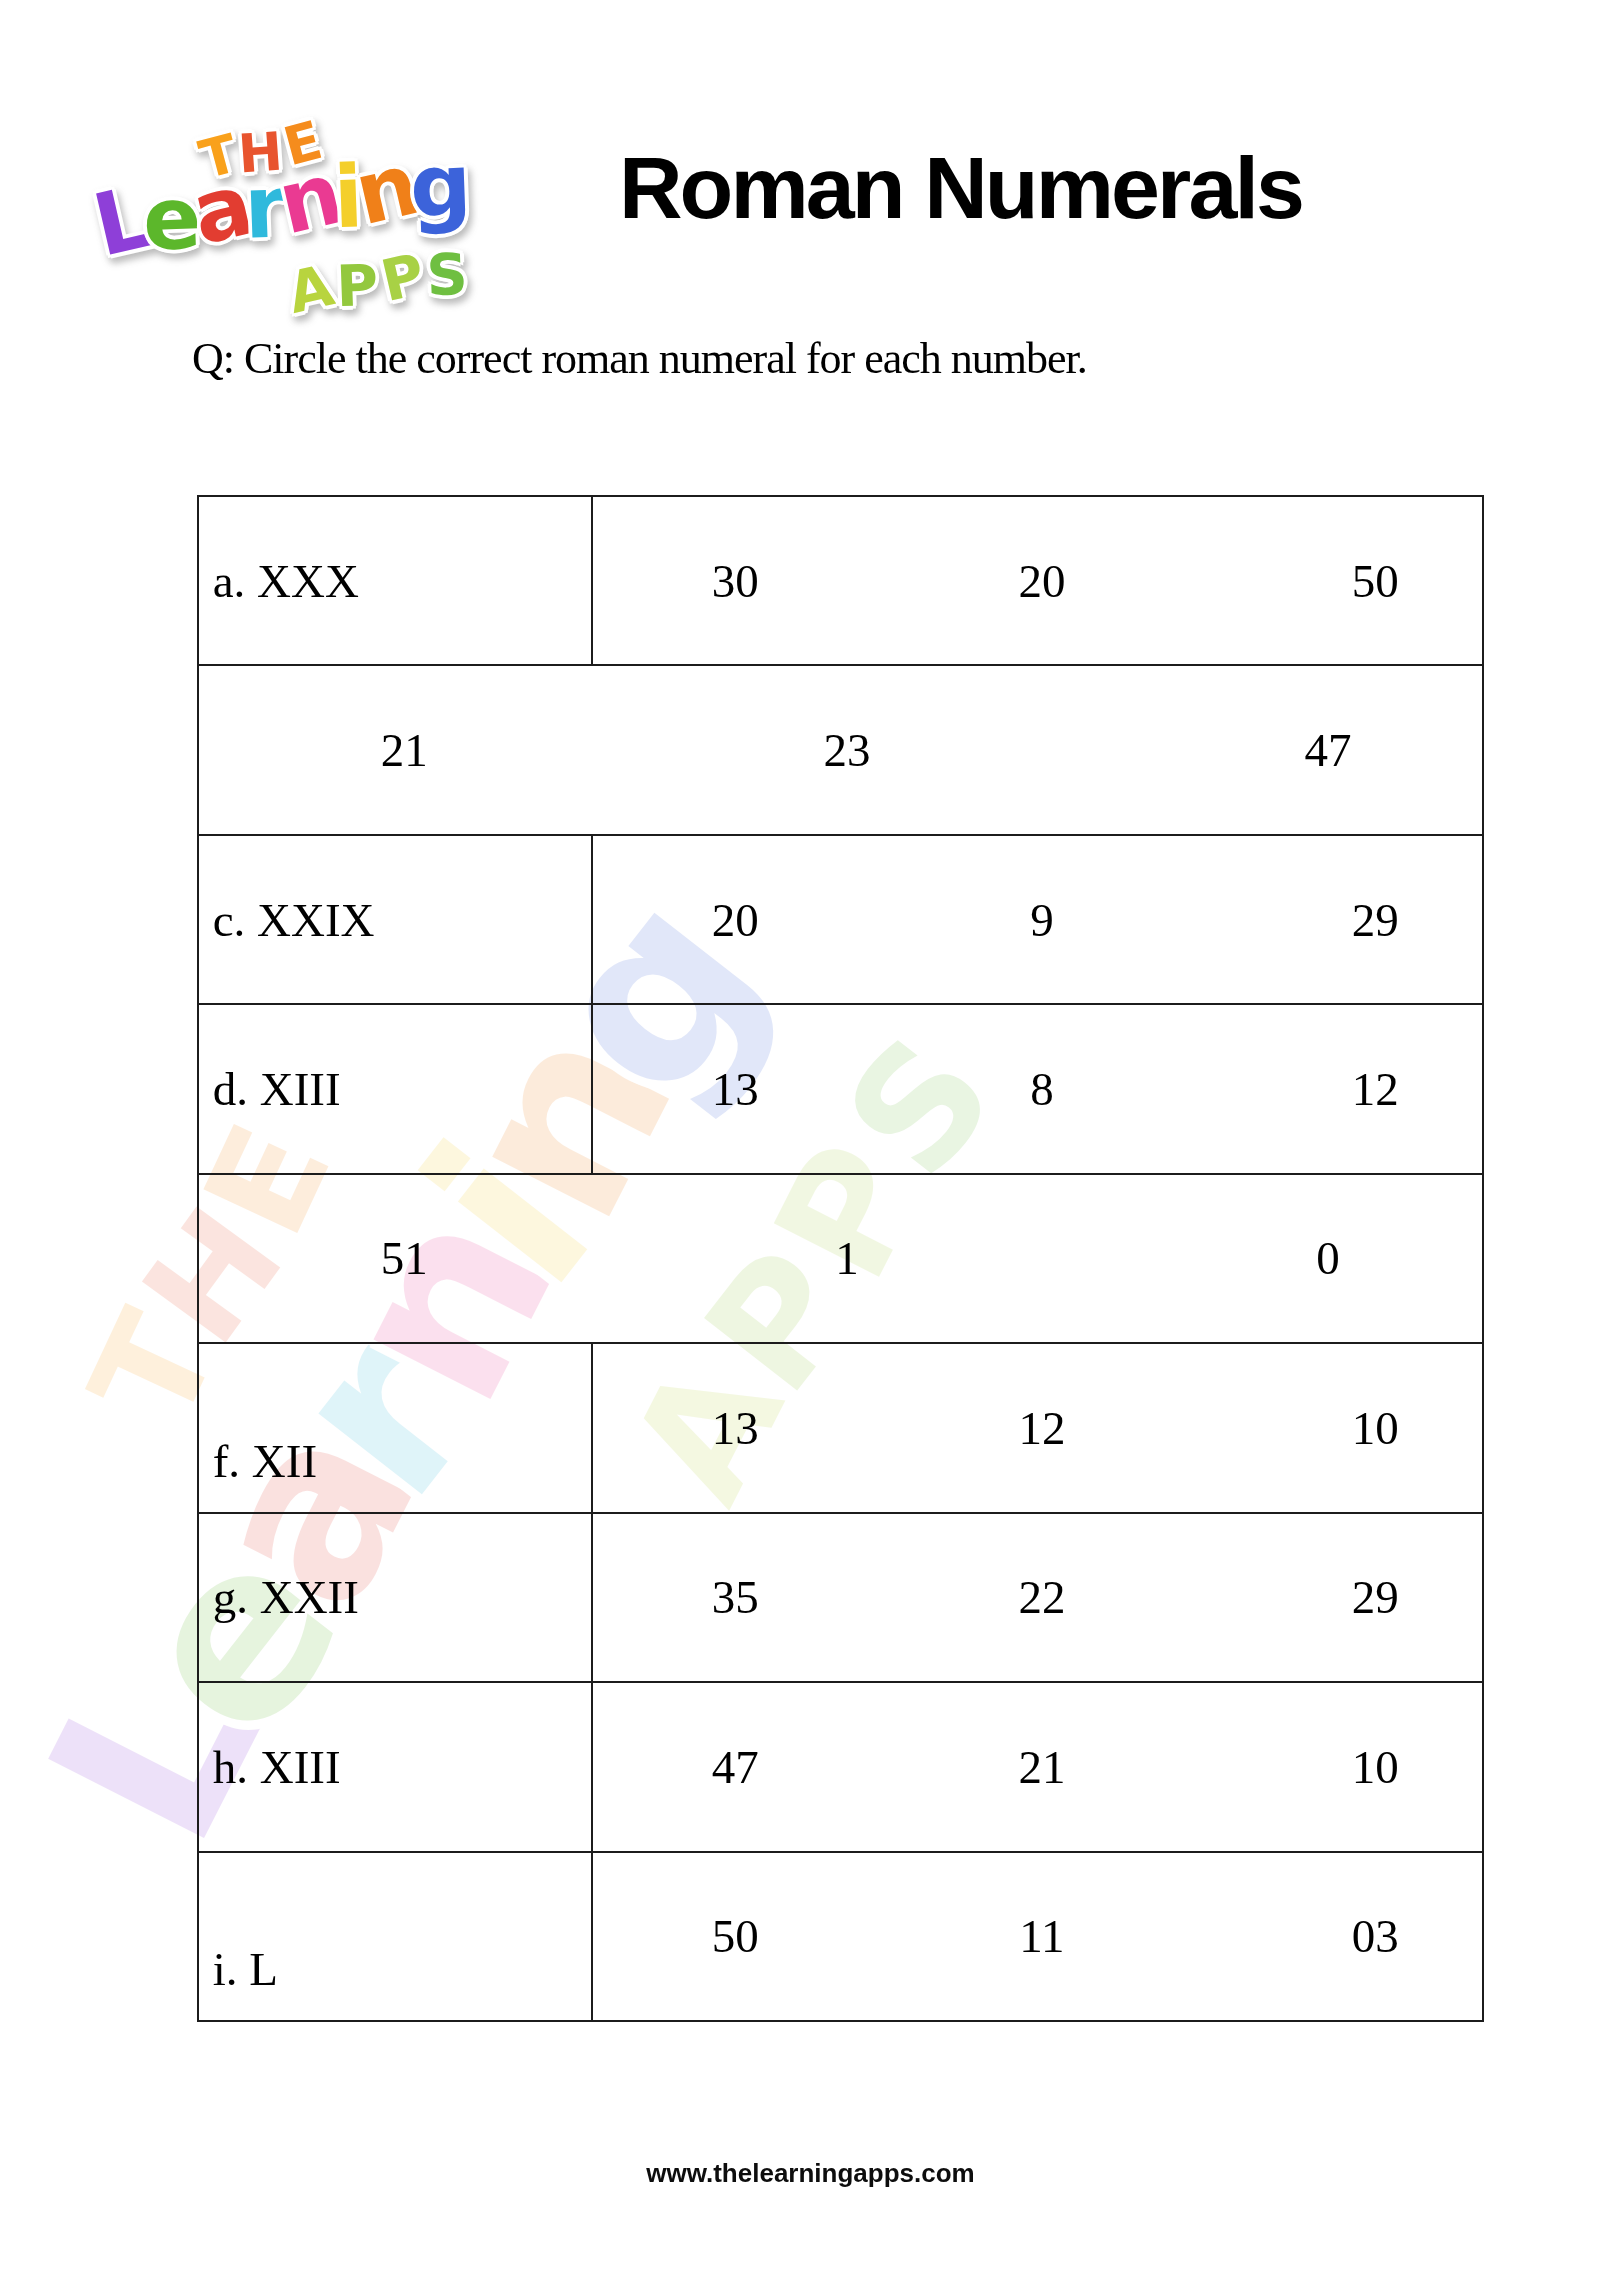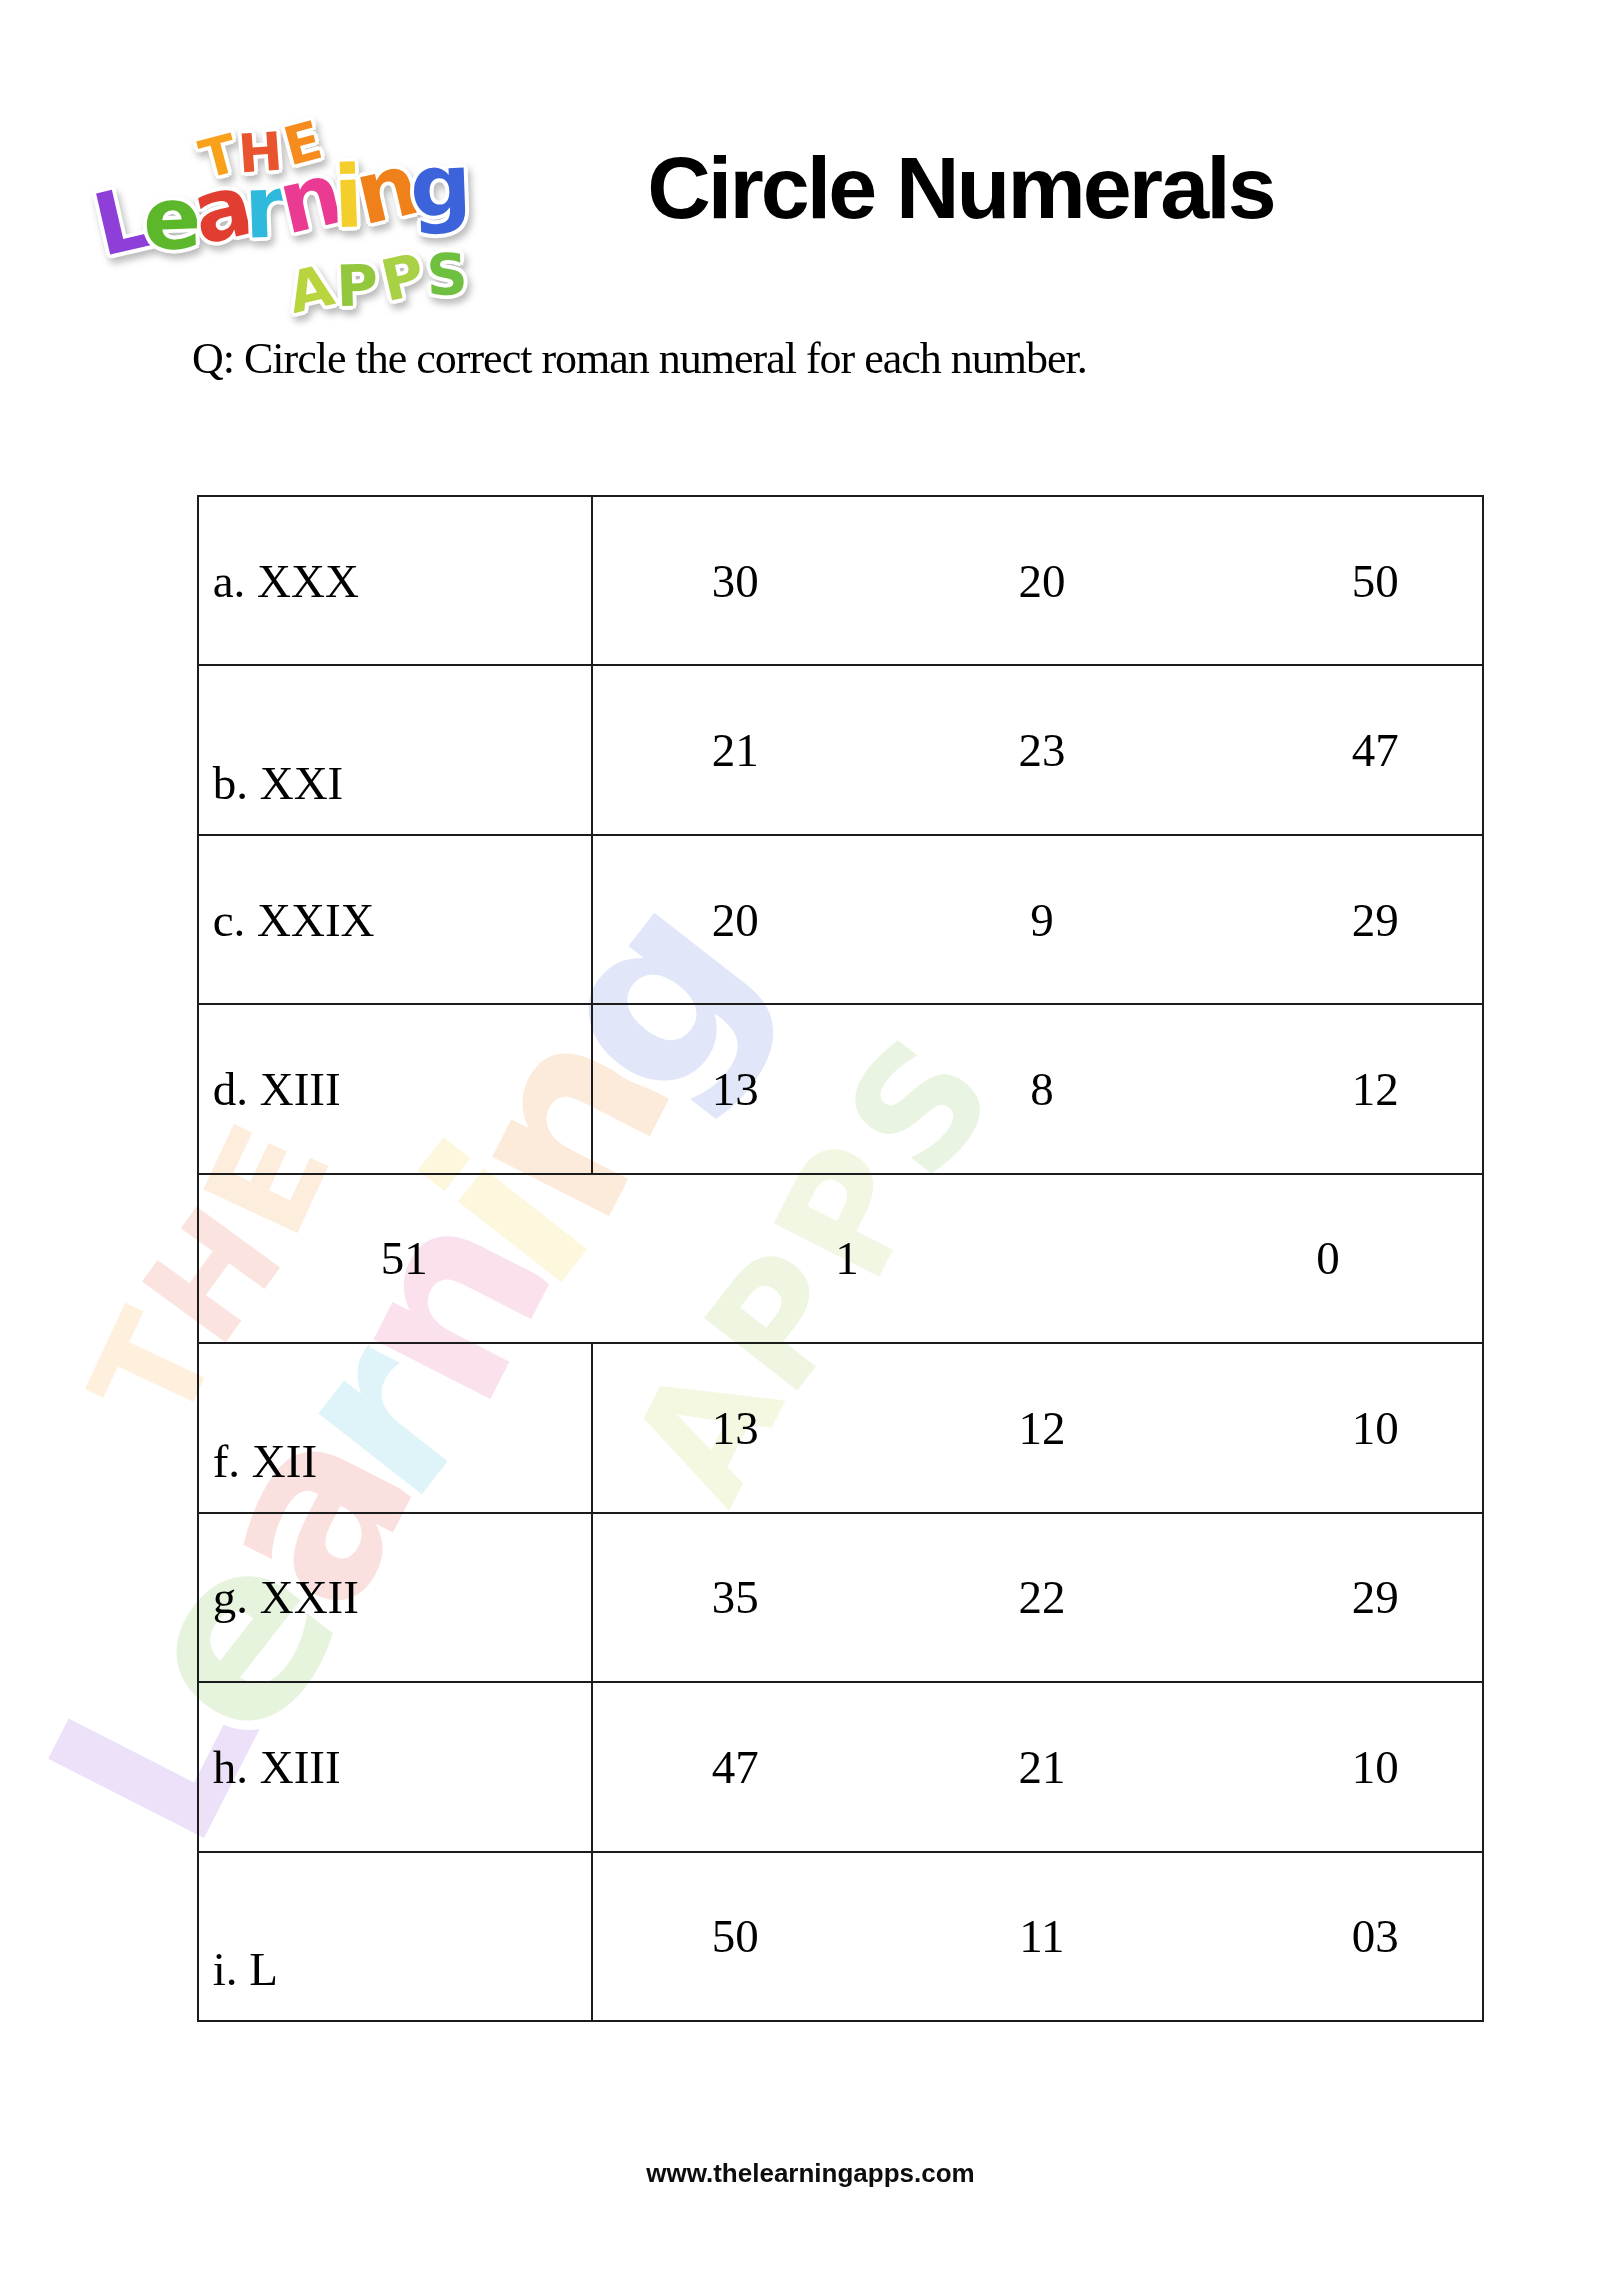--- a/index.html
+++ b/index.html
@@ -60,21 +60,21 @@
 <body>
 
 <div class="page">
 
   <div class="logo" id="header-logo">
       <div class="logo-line line-the"><span class="logo-letter" style="color: rgb(249, 161, 27);">T</span><span class="logo-letter" style="color: rgb(232, 84, 46);">H</span><span class="logo-letter" style="color: rgb(245, 140, 29);">E</span></div>
       <div class="logo-line line-learning"><span class="logo-letter" style="color: rgb(142, 63, 216);">L</span><span class="logo-letter" style="color: rgb(92, 183, 43);">e</span><span class="logo-letter" style="color: rgb(226, 61, 49);">a</span><span class="logo-letter" style="color: rgb(47, 185, 220);">r</span><span class="logo-letter" style="color: rgb(234, 58, 146);">n</span><span class="logo-letter" style="color: rgb(244, 207, 43);">i</span><span class="logo-letter" style="color: rgb(240, 128, 25);">n</span><span class="logo-letter" style="color: rgb(60, 99, 218);">g</span></div>
       <div class="logo-line line-apps"><span class="logo-letter" style="color: rgb(184, 212, 62);">A</span><span class="logo-letter" style="color: rgb(147, 200, 62);">P</span><span class="logo-letter" style="color: rgb(168, 209, 69);">P</span><span class="logo-letter" style="color: rgb(111, 191, 65);">S</span></div>
     </div>
 
-  <h1 class="title">Circle Numerals</h1>
+  <h1 class="title">Roman Numerals</h1>
 
   <p class="question">Q: Circle the correct roman numeral for each number.</p>
 
   <div class="watermark" id="watermark-logo">
       <div class="logo-line line-the"><span class="logo-letter" style="color: rgb(249, 161, 27);">T</span><span class="logo-letter" style="color: rgb(232, 84, 46);">H</span><span class="logo-letter" style="color: rgb(245, 140, 29);">E</span></div>
       <div class="logo-line line-learning"><span class="logo-letter" style="color: rgb(142, 63, 216);">L</span><span class="logo-letter" style="color: rgb(92, 183, 43);">e</span><span class="logo-letter" style="color: rgb(226, 61, 49);">a</span><span class="logo-letter" style="color: rgb(47, 185, 220);">r</span><span class="logo-letter" style="color: rgb(234, 58, 146);">n</span><span class="logo-letter" style="color: rgb(244, 207, 43);">i</span><span class="logo-letter" style="color: rgb(240, 128, 25);">n</span><span class="logo-letter" style="color: rgb(60, 99, 218);">g</span></div>
       <div class="logo-line line-apps"><span class="logo-letter" style="color: rgb(184, 212, 62);">A</span><span class="logo-letter" style="color: rgb(147, 200, 62);">P</span><span class="logo-letter" style="color: rgb(168, 209, 69);">P</span><span class="logo-letter" style="color: rgb(111, 191, 65);">S</span></div>
     </div>
 
   <div class="wtable" id="worksheet-table">
@@ -82,23 +82,20 @@
         <div class="label-cell">
           <span class="row-label">a. XXX</span>
         </div>
         <div class="opts">
           <span class="opt opt-0">30</span>
           <span class="opt opt-1">20</span>
           <span class="opt opt-2">50</span>
         </div>
       </div>
       <div class="t-row">
-        <div class="label-cell">
-          <span class="row-label low">b. XXI</span>
-        </div>
         <div class="opts">
           <span class="opt opt-0">21</span>
           <span class="opt opt-1">23</span>
           <span class="opt opt-2">47</span>
         </div>
       </div>
       <div class="t-row">
         <div class="label-cell">
           <span class="row-label">c. XXIX</span>
         </div>

